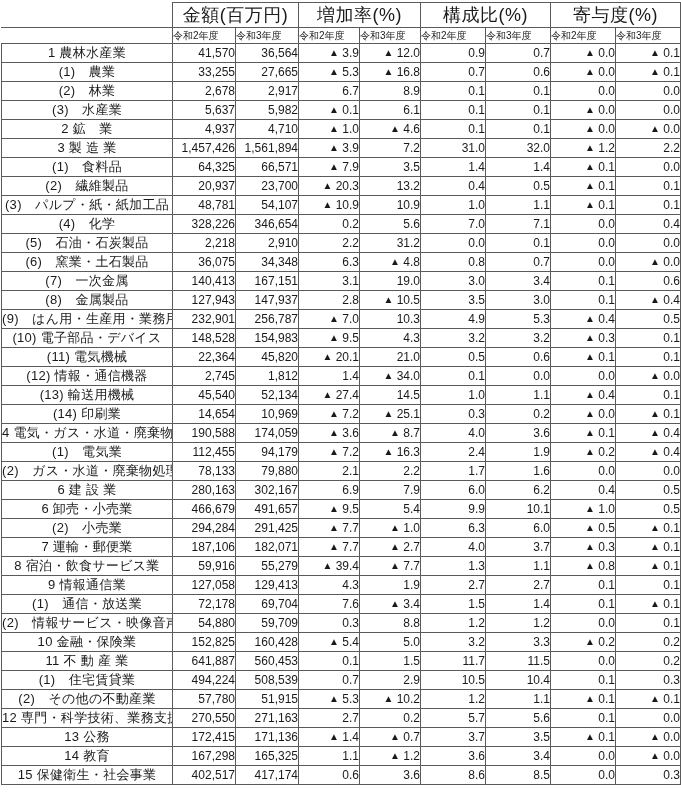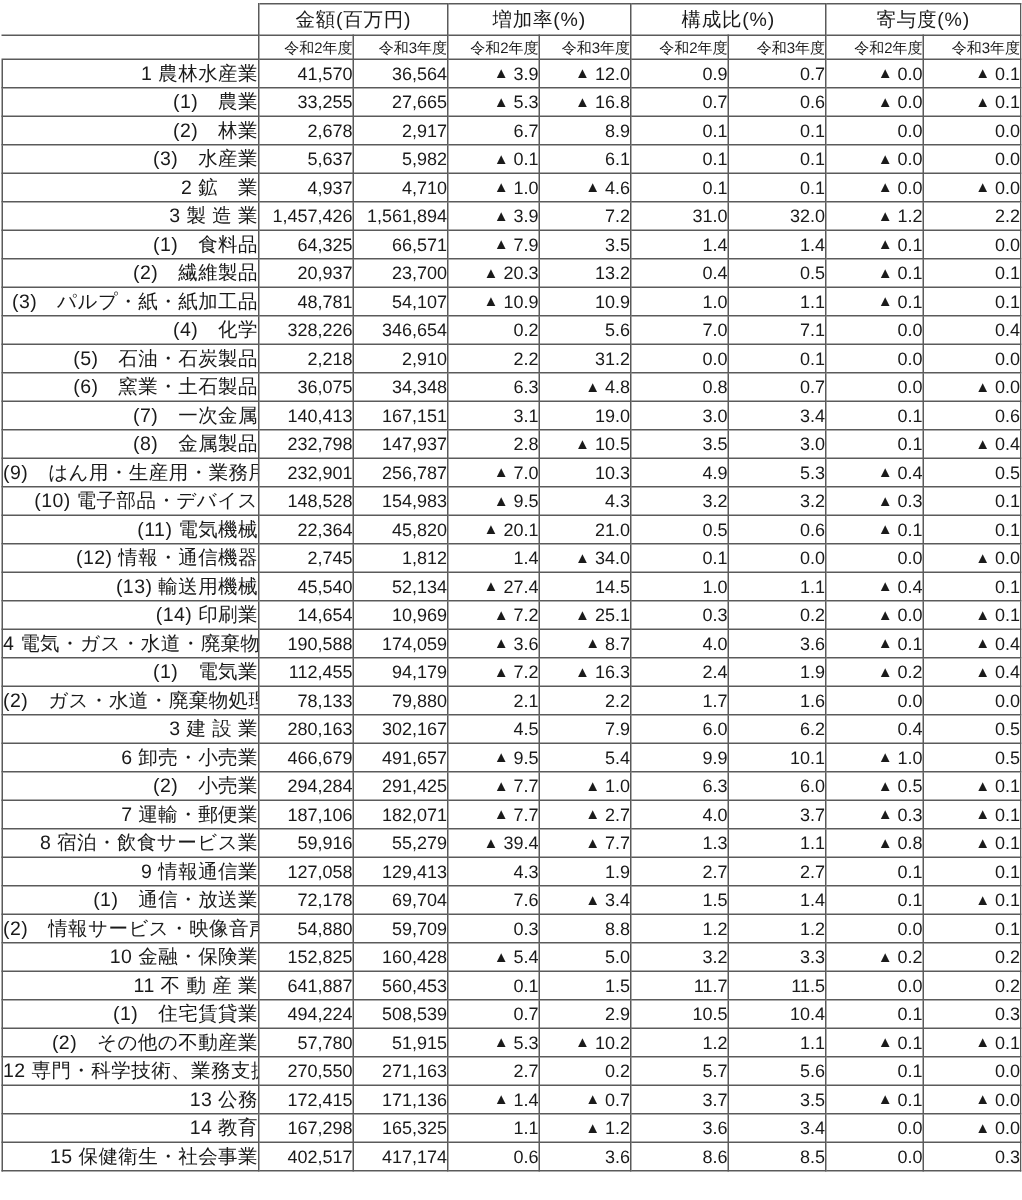--- a/index.html
+++ b/index.html
@@ -19,28 +19,28 @@
   }
   table.stat td, table.stat th{
     border:1px solid #5a5a5a;
     padding:0;
     font-weight:normal;
     vertical-align:middle;
     white-space:nowrap;
     overflow:hidden;
   }
   
-  .hdr-top td{height:20px;text-align:center;font-size:13px;letter-spacing:.5px;}
-  .hdr-sub td{height:15px;text-align:right;font-size:10px;letter-spacing:0px;}
+  .hdr-top td{height:20px;text-align:center;font-size:18px;letter-spacing:.5px;}
+  .hdr-sub td{height:15px;text-align:left;font-size:10px;letter-spacing:0px;}
   .corner{border-top:1px solid #ffffff !important;border-left:1px solid #ffffff !important;}
   .corner2{border-left:1px solid #ffffff !important;}
   
   tr.d td{height:17.1px;}
   td.lab{
-    text-align:right;
+    text-align:center;
     font-size:13px;
     padding-left:3px;
     letter-spacing:.3px;
   }
   td.num{
     text-align:right;
     padding-right:3px;
     font-size:12px;
     letter-spacing:0px;
   }
@@ -230,21 +230,21 @@
           <td class="num">167,151</td>
           <td class="num colStart">3.1</td>
           <td class="num">19.0</td>
           <td class="num colStart">3.0</td>
           <td class="num">3.4</td>
           <td class="num colStart">0.1</td>
           <td class="num">0.6</td>
         </tr>
         <tr class="d">
           <td class="lab lv2">(8)　金属製品</td>
-          <td class="num colStart">232,798</td>
+          <td class="num colStart">127,943</td>
           <td class="num">147,937</td>
           <td class="num colStart">2.8</td>
           <td class="num"><span class="tri">▲</span> 10.5</td>
           <td class="num colStart">3.5</td>
           <td class="num">3.0</td>
           <td class="num colStart">0.1</td>
           <td class="num"><span class="tri">▲</span> 0.4</td>
         </tr>
         <tr class="d">
           <td class="lab lv2 sm">(9)　はん用・生産用・業務用機械</td>
@@ -339,24 +339,24 @@
           <td class="num colStart">78,133</td>
           <td class="num">79,880</td>
           <td class="num colStart">2.1</td>
           <td class="num">2.2</td>
           <td class="num colStart">1.7</td>
           <td class="num">1.6</td>
           <td class="num colStart">0.0</td>
           <td class="num">0.0</td>
         </tr>
         <tr class="d">
-          <td class="lab lv1">3  建 設 業</td>
+          <td class="lab lv1">6  建 設 業</td>
           <td class="num colStart">280,163</td>
           <td class="num">302,167</td>
-          <td class="num colStart">4.5</td>
+          <td class="num colStart">6.9</td>
           <td class="num">7.9</td>
           <td class="num colStart">6.0</td>
           <td class="num">6.2</td>
           <td class="num colStart">0.4</td>
           <td class="num">0.5</td>
         </tr>
         <tr class="d">
           <td class="lab lv1">6  卸売・小売業</td>
           <td class="num colStart">466,679</td>
           <td class="num">491,657</td>

